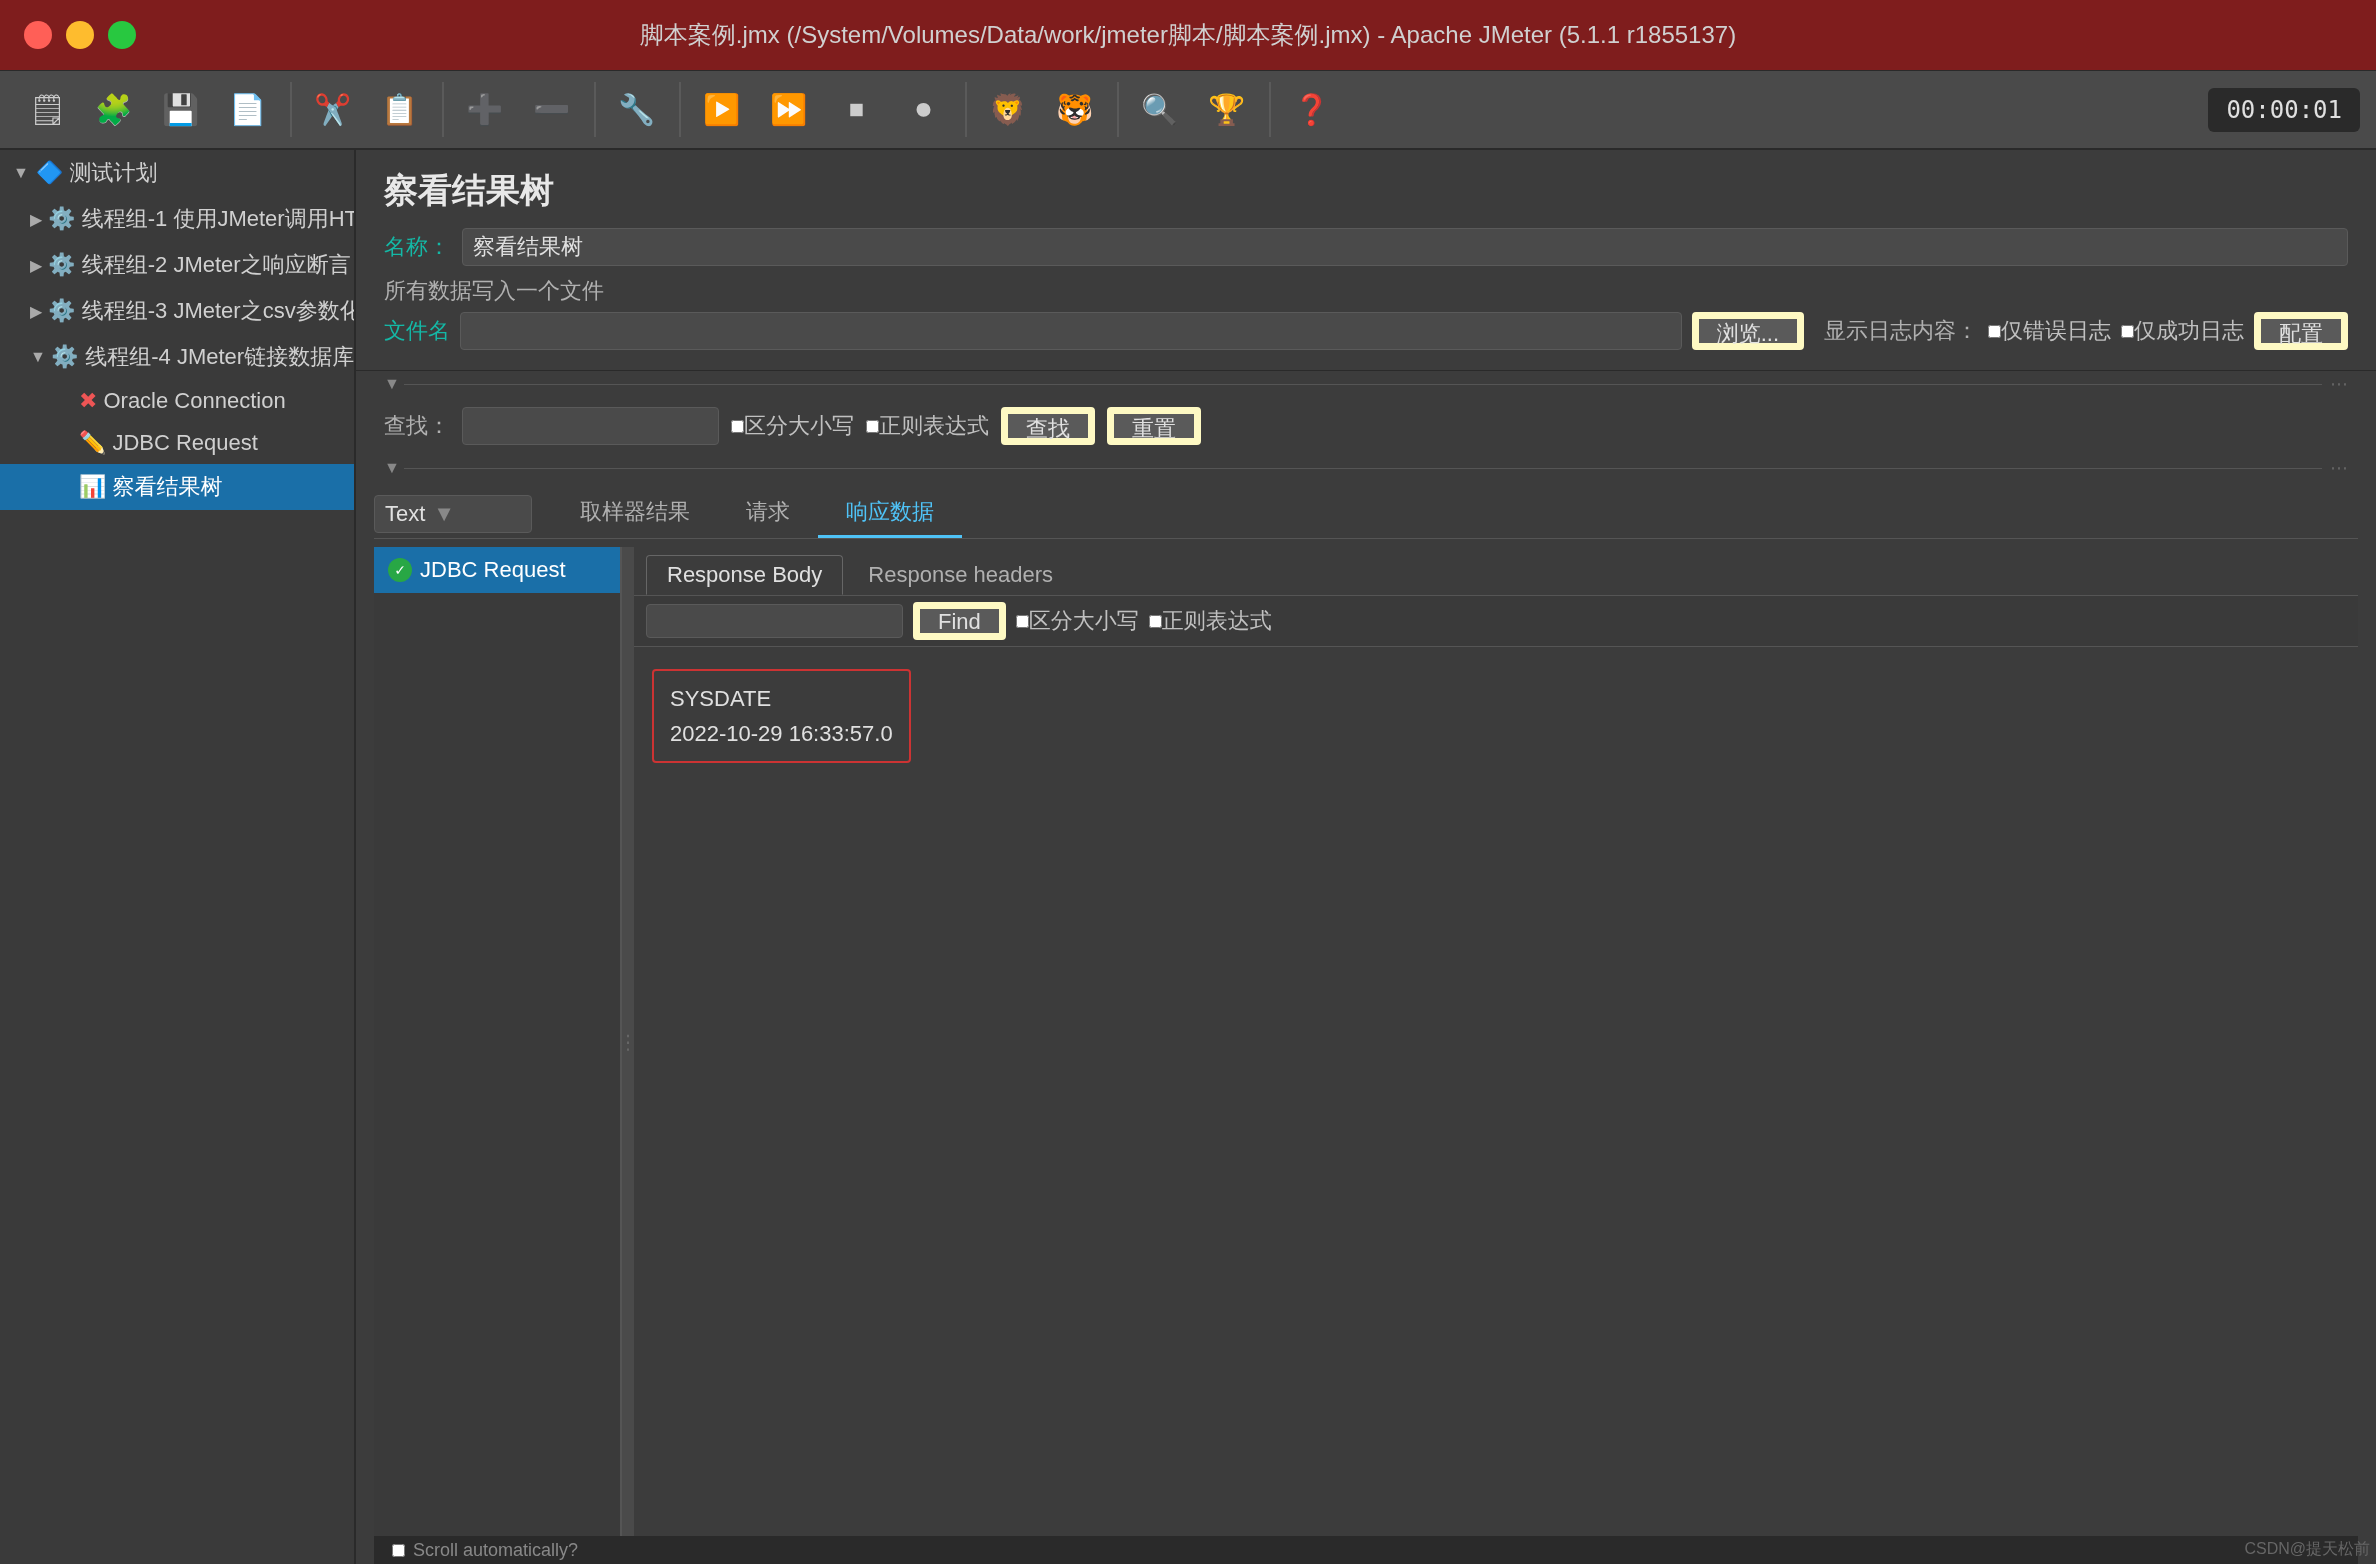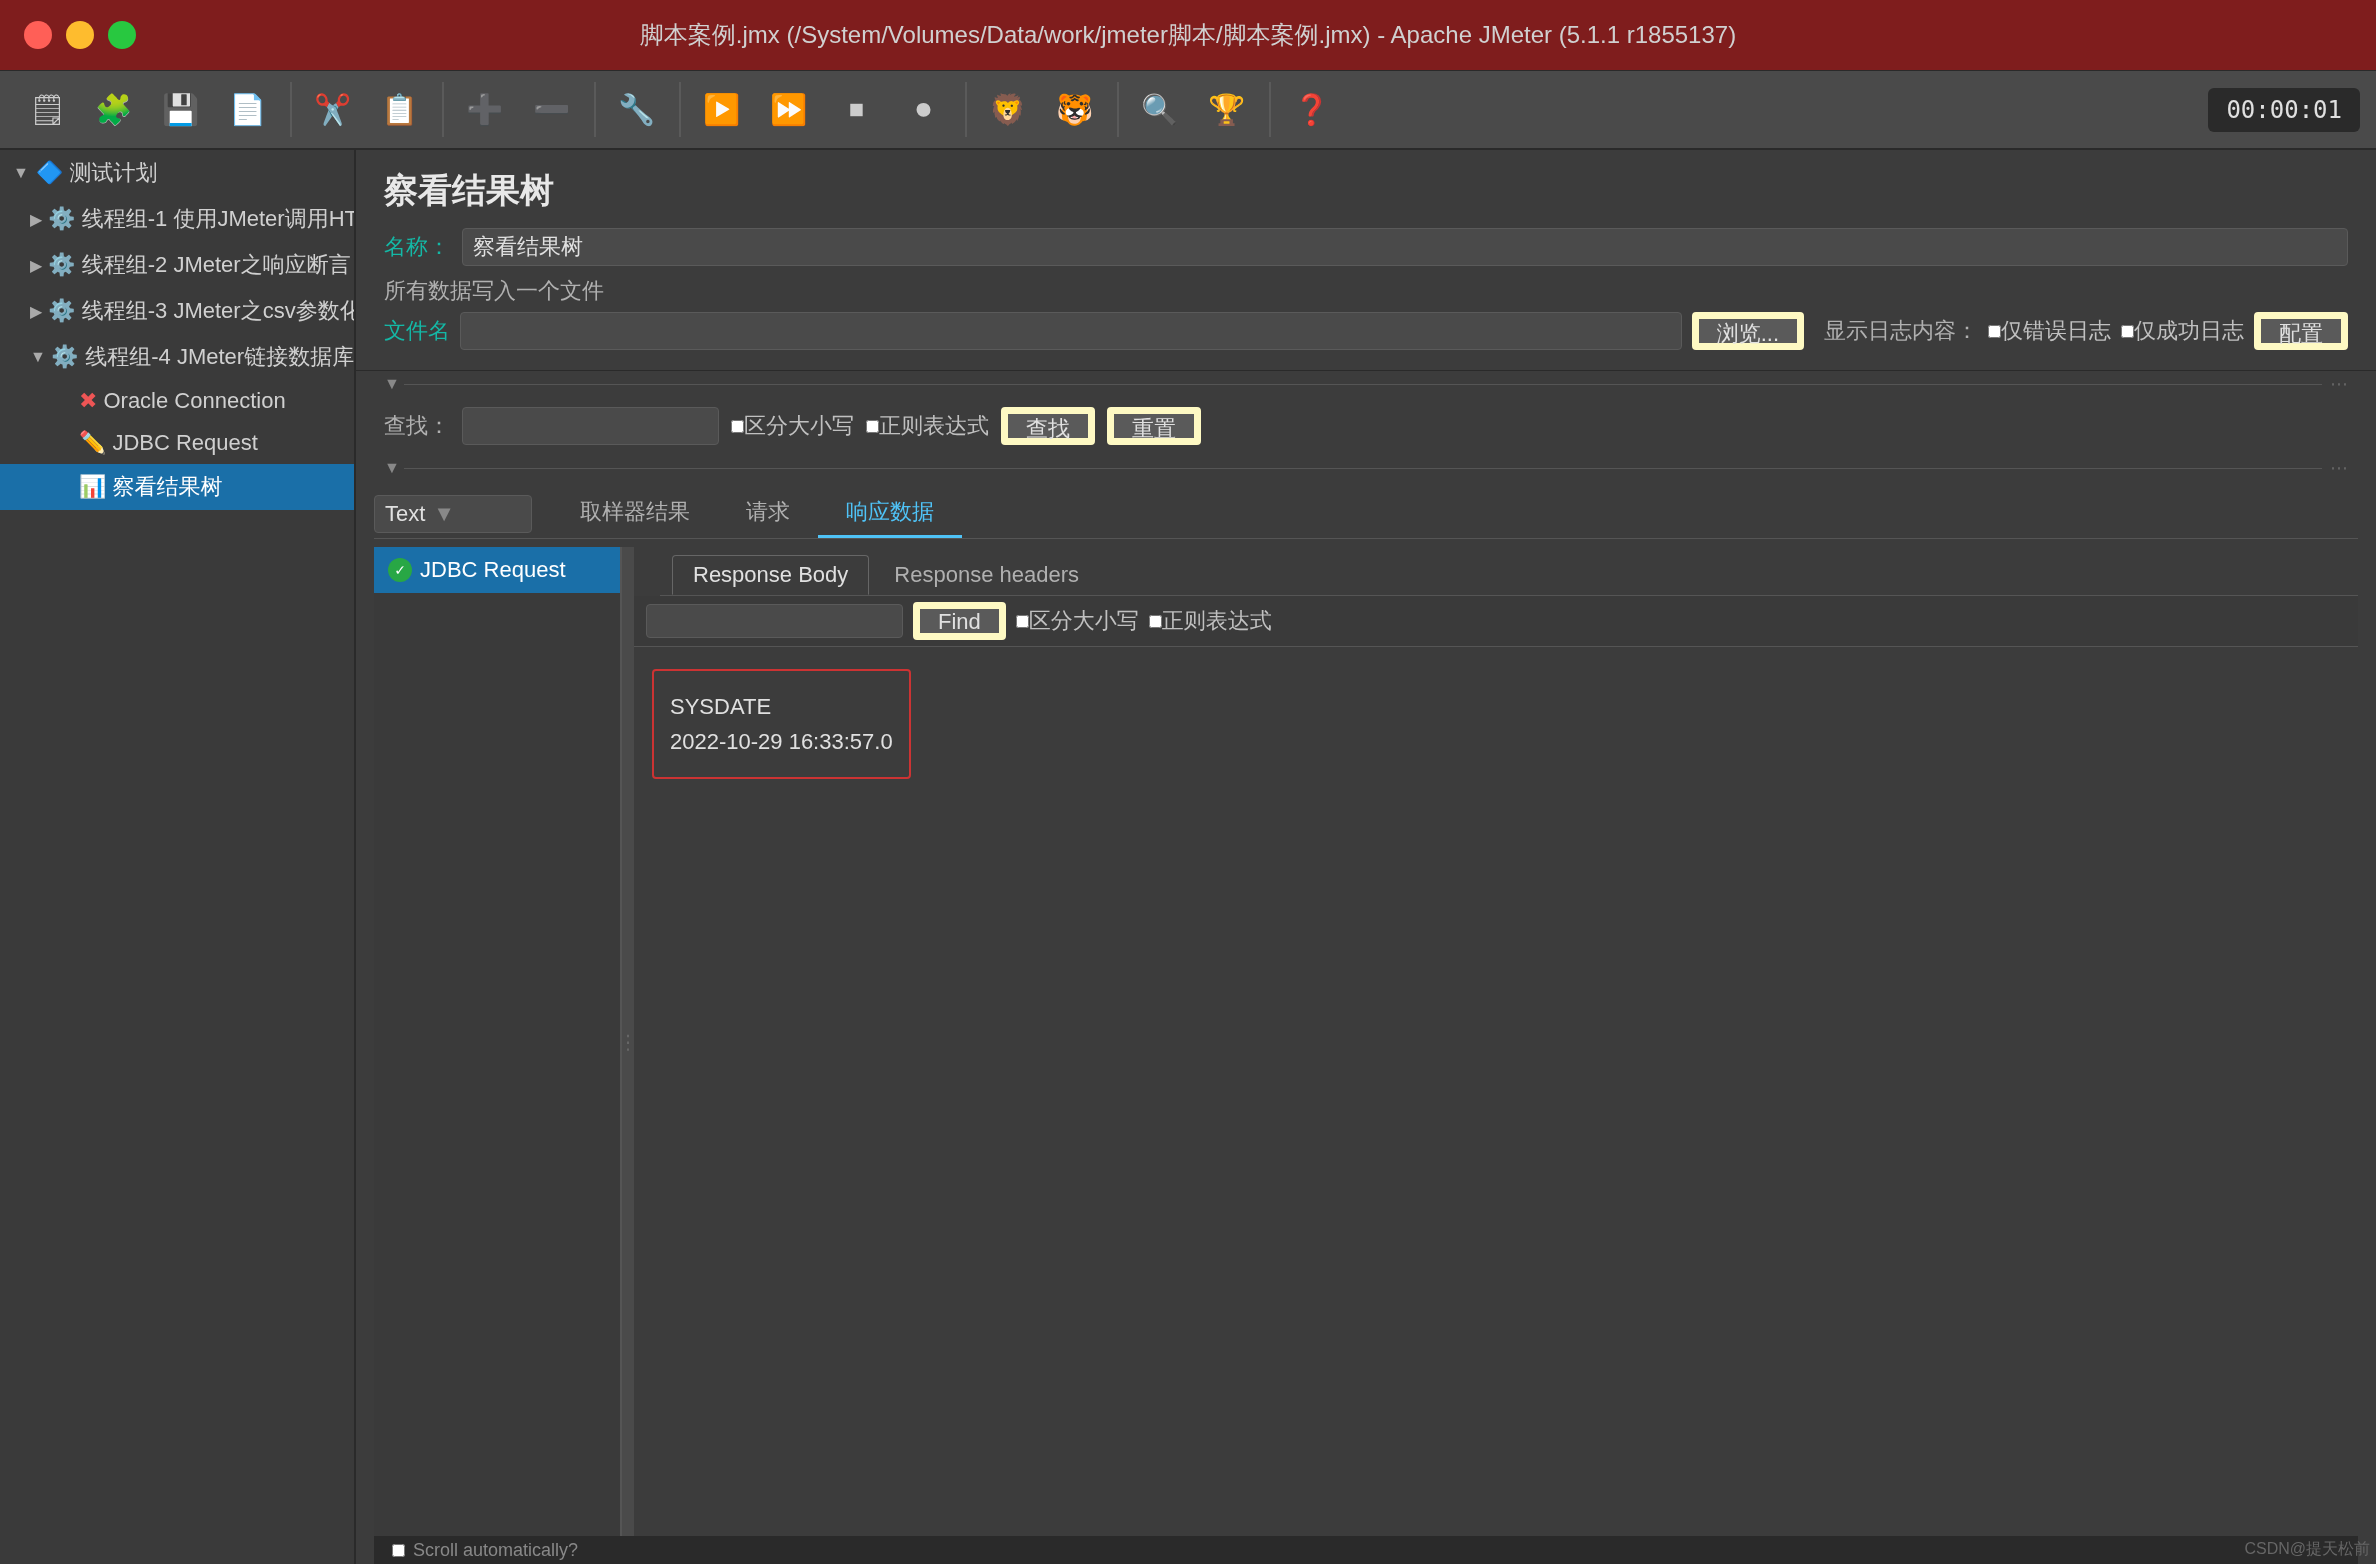--- a/index.html
+++ b/index.html
@@ -306,21 +306,20 @@
       background: #3c3c3c;
     }
 
     
     .response-tabs {
       display: flex;
       align-items: center;
       gap: 4px;
       padding: 8px 12px 0 12px;
       border-bottom: 1px solid #555;
-      margin-left: 26px;
     }
     .tab-btn {
       padding: 6px 20px;
       font-size: 22px;
       border: 1px solid transparent;
       border-radius: 4px 4px 0 0;
       cursor: pointer;
       background: transparent;
       color: #b0b0b0;
     }
@@ -369,21 +368,21 @@
       color: #e0e0e0;
       padding: 0 10px;
       font-size: 20px;
     }
 
     
     .sysdate-box {
       display: inline-block;
       border: 2px solid #cc3333;
       border-radius: 4px;
-      padding: 18px 16px;
+      padding: 10px 16px;
       font-size: 22px;
       color: #e0e0e0;
       background: transparent;
       margin-top: 8px;
       line-height: 1.6;
     }
 
     
     .bottom-bar {
       height: 28px;

